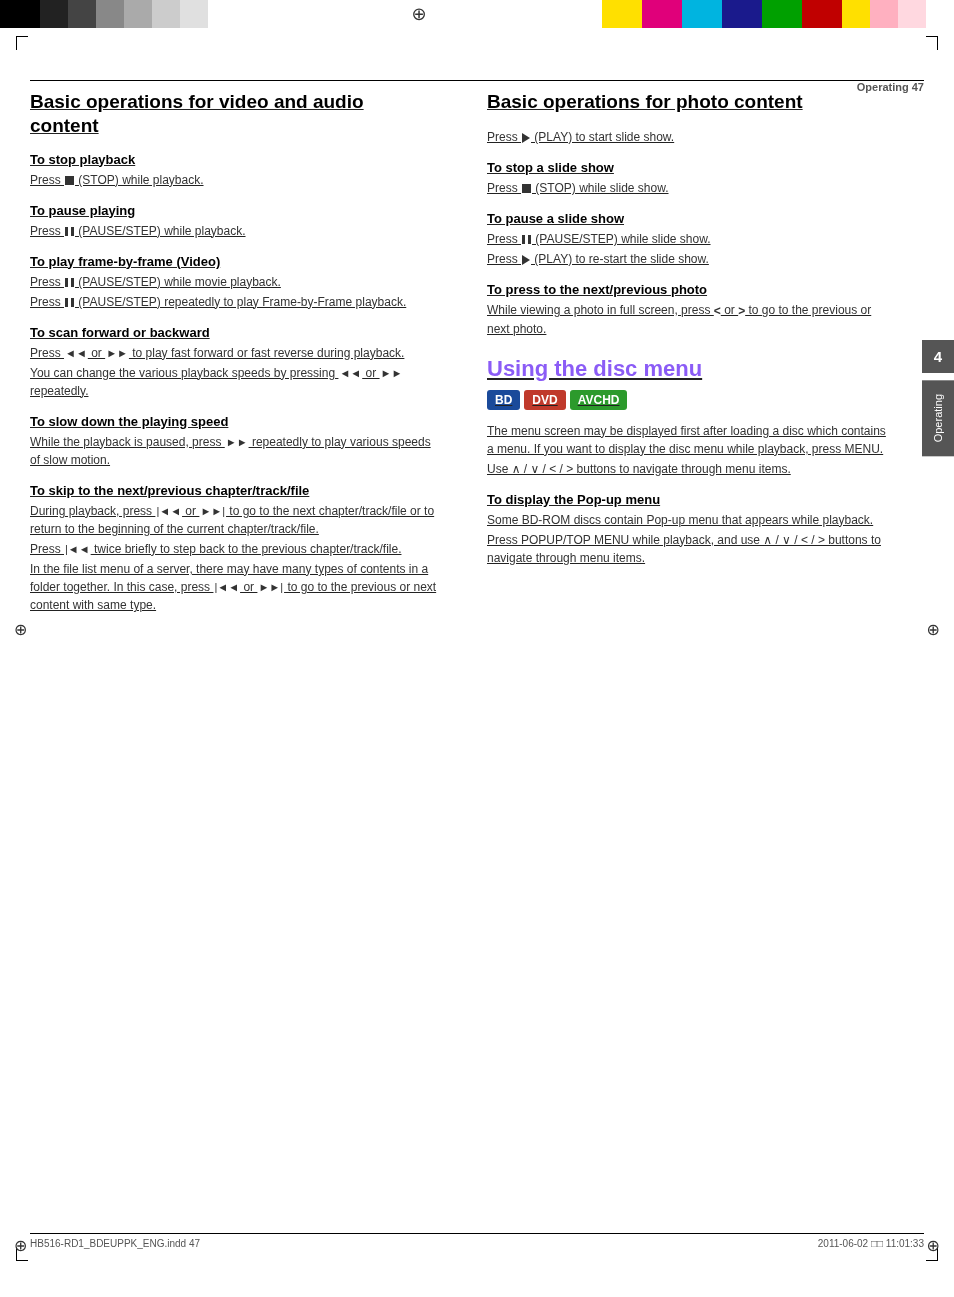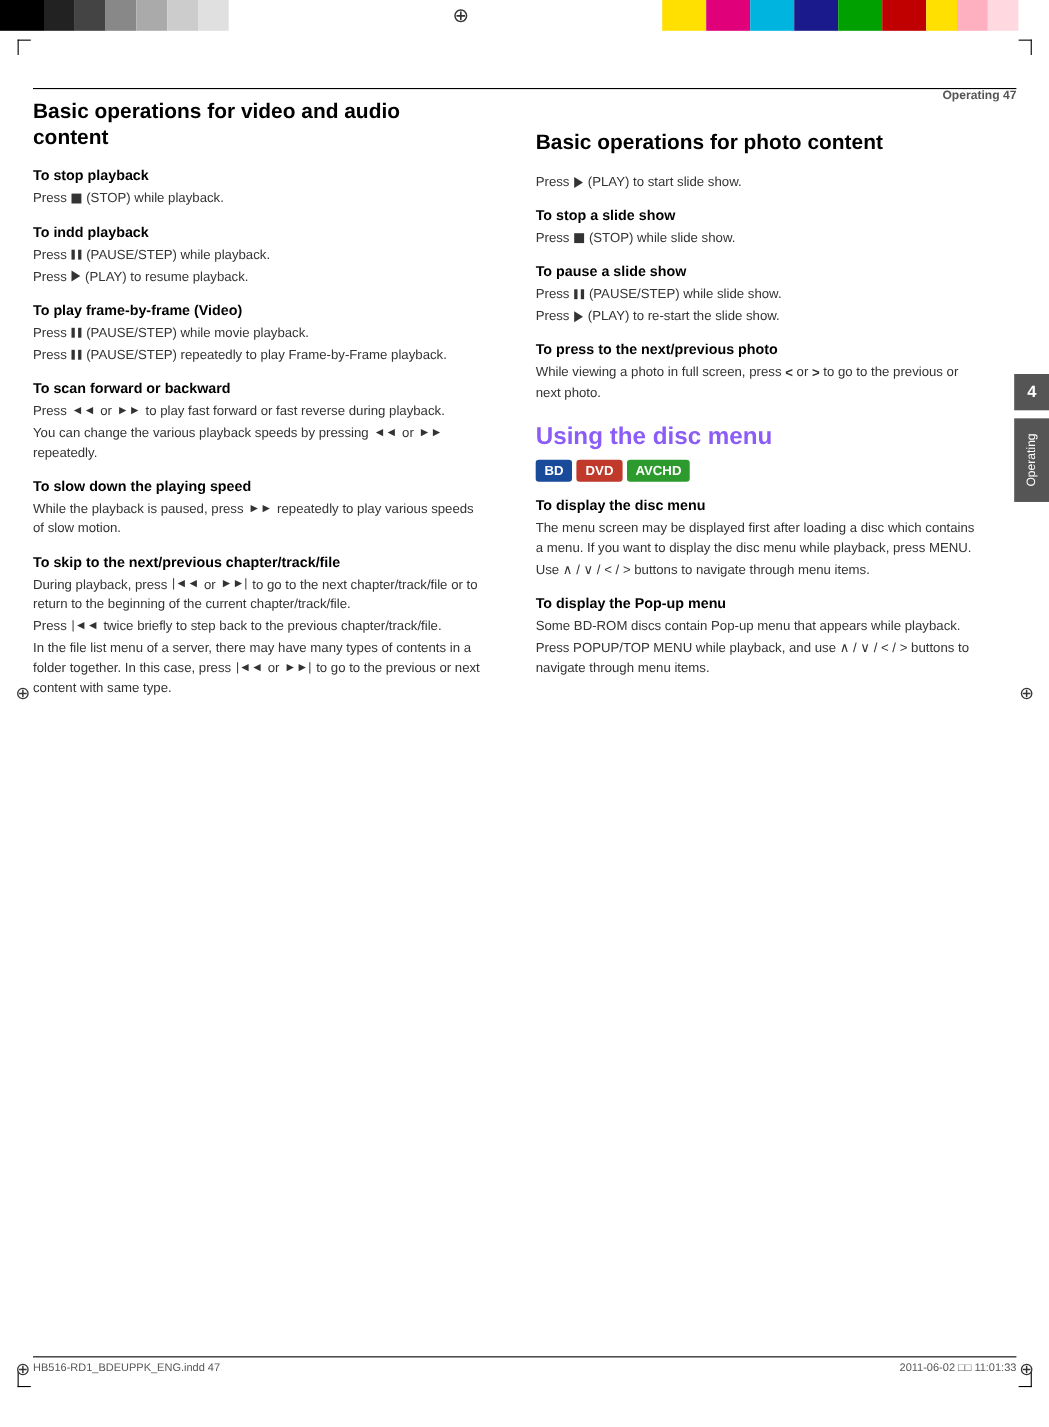--- a/index.html
+++ b/index.html
@@ -112,34 +112,34 @@
 
     
     .content {
       position: absolute;
       top: 90px;
       left: 30px;
       right: 60px;
       bottom: 60px;
       display: flex;
       gap: 12px;
+      text-decoration: underline;
     }
 
     
     .left-col {
       flex: 1;
       padding-right: 28px;
     }
 
     
     .right-col {
       flex: 1;
       padding-left: 10px;
       border-left: none;
-      margin-top: 28px;
     }
 
     
     .sidebar-tab {
       position: absolute;
       right: 0;
       top: 380px;
       width: 32px;
       background: #555;
       color: #fff;
@@ -345,26 +345,23 @@
 <div class="content">
 
   <div class="left-col">
     <div class="section-title">Basic operations for video and audio content</div>
 
     <div class="subsection-title">To stop playback</div>
     <p class="body-text">
       Press <span class="stop-sym"></span> (STOP) while playback.
     </p>
 
-    <div class="subsection-title">To indd playback</div>
+    <div class="subsection-title">To pause playing</div>
     <p class="body-text">
       Press <span class="pause-sym"></span> (PAUSE/STEP) while playback.
-    </p>
-    <p class="body-text">
-      Press <span class="play-sym"></span> (PLAY) to resume playback.
     </p>
 
     <div class="subsection-title">To play frame-by-frame (Video)</div>
     <p class="body-text">
       Press <span class="pause-sym"></span> (PAUSE/STEP) while movie playback.
     </p>
     <p class="body-text">
       Press <span class="pause-sym"></span> (PAUSE/STEP) repeatedly to play Frame-by-Frame playback.
     </p>
 
@@ -418,21 +415,20 @@
       While viewing a photo in full screen, press <span class="lt-sym">&lt;</span> or <span class="gt-sym">&gt;</span> to go to the previous or next photo.
     </p>
 
     <div class="disc-section-title">Using the disc menu</div>
     <div class="disc-badges">
       <span class="badge badge-bd">BD</span>
       <span class="badge badge-dvd">DVD</span>
       <span class="badge badge-avchd">AVCHD</span>
     </div>
 
-    <div class="subsection-title">To display the disc menu</div>
     <p class="body-text">
       The menu screen may be displayed first after loading a disc which contains a menu. If you want to display the disc menu while playback, press MENU.
     </p>
     <p class="body-text">
       Use ∧ / ∨ / &lt; / &gt; buttons to navigate through menu items.
     </p>
 
     <div class="subsection-title">To display the Pop-up menu</div>
     <p class="body-text">
       Some BD-ROM discs contain Pop-up menu that appears while playback.

